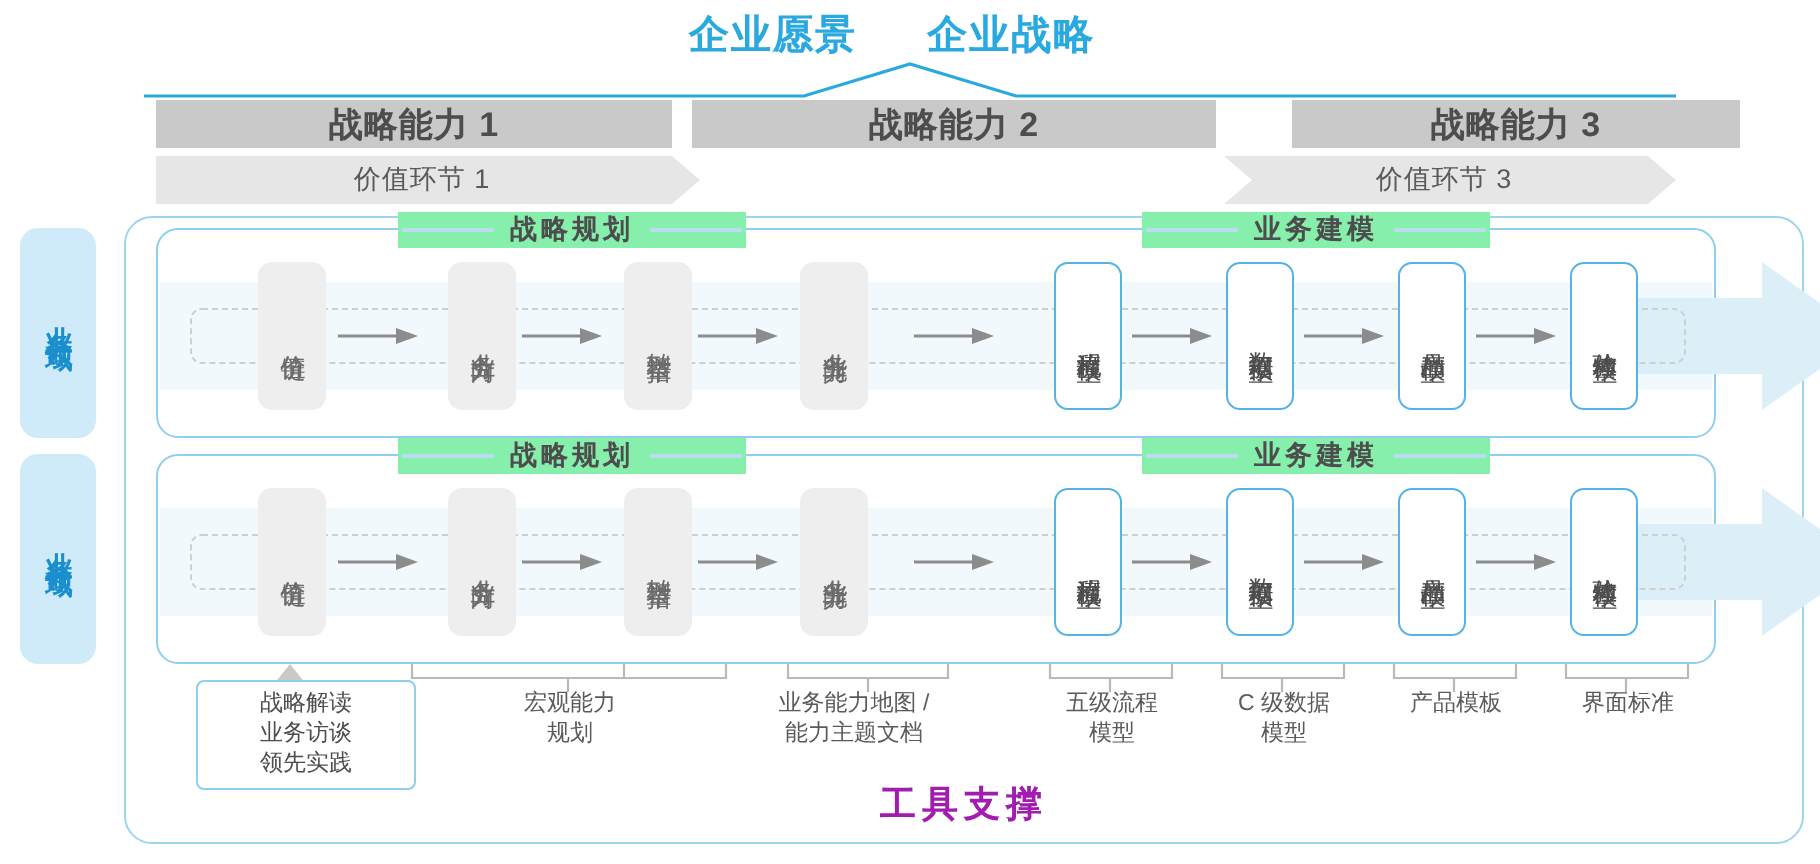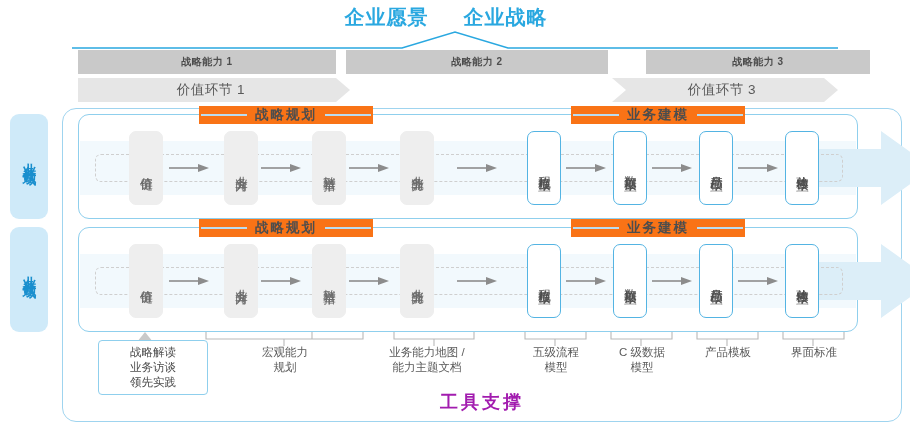--- a/index.html
+++ b/index.html
@@ -23,21 +23,21 @@
   .top-title .gap{width:22px;}
 
   
   .title-rule{position:absolute;left:72px;top:30px;width:766px;height:22px;}
 
   
   .cap-row{position:absolute;left:78px;top:50px;width:760px;height:24px;}
   .cap-bar{
     position:absolute;top:0;height:24px;
     background:#c9c9c9;
-    color:#4d4d4d;font-size:10px;font-weight:bold;
+    color:#4d4d4d;font-size:17px;font-weight:bold;
     display:flex;align-items:center;justify-content:center;
     letter-spacing:.5px;
   }
   .cap1{left:0;width:258px;}
   .cap2{left:268px;width:262px;}
   .cap3{left:568px;width:224px;}
 
   
   .vc-row{position:absolute;left:78px;top:78px;width:760px;height:24px;}
   .vc-bar{
@@ -103,21 +103,21 @@
     position:absolute;left:16px;top:39px;width:748px;height:28px;
     border:1.3px dashed #cfcfcf;border-radius:6px;
     box-sizing:border-box;
   }
 
   
   .sec-title{
     position:absolute;top:-9px;height:18px;
     display:flex;align-items:center;gap:8px;
     color:#4d4d4d;font-size:13.5px;font-weight:bold;letter-spacing:2px;
-    background:#f97316;padding:0 2px;
+    background:#86efac;padding:0 2px;
   }
   .sec-title i{display:block;width:46px;height:1.4px;background:#b9dcf0;}
   .sec-plan{left:120px;}
   .sec-model{left:492px;}
 
   
   .node{
     position:absolute;top:16px;width:34px;height:74px;
     border-radius:7px;box-sizing:border-box;
     display:flex;align-items:center;justify-content:center;

